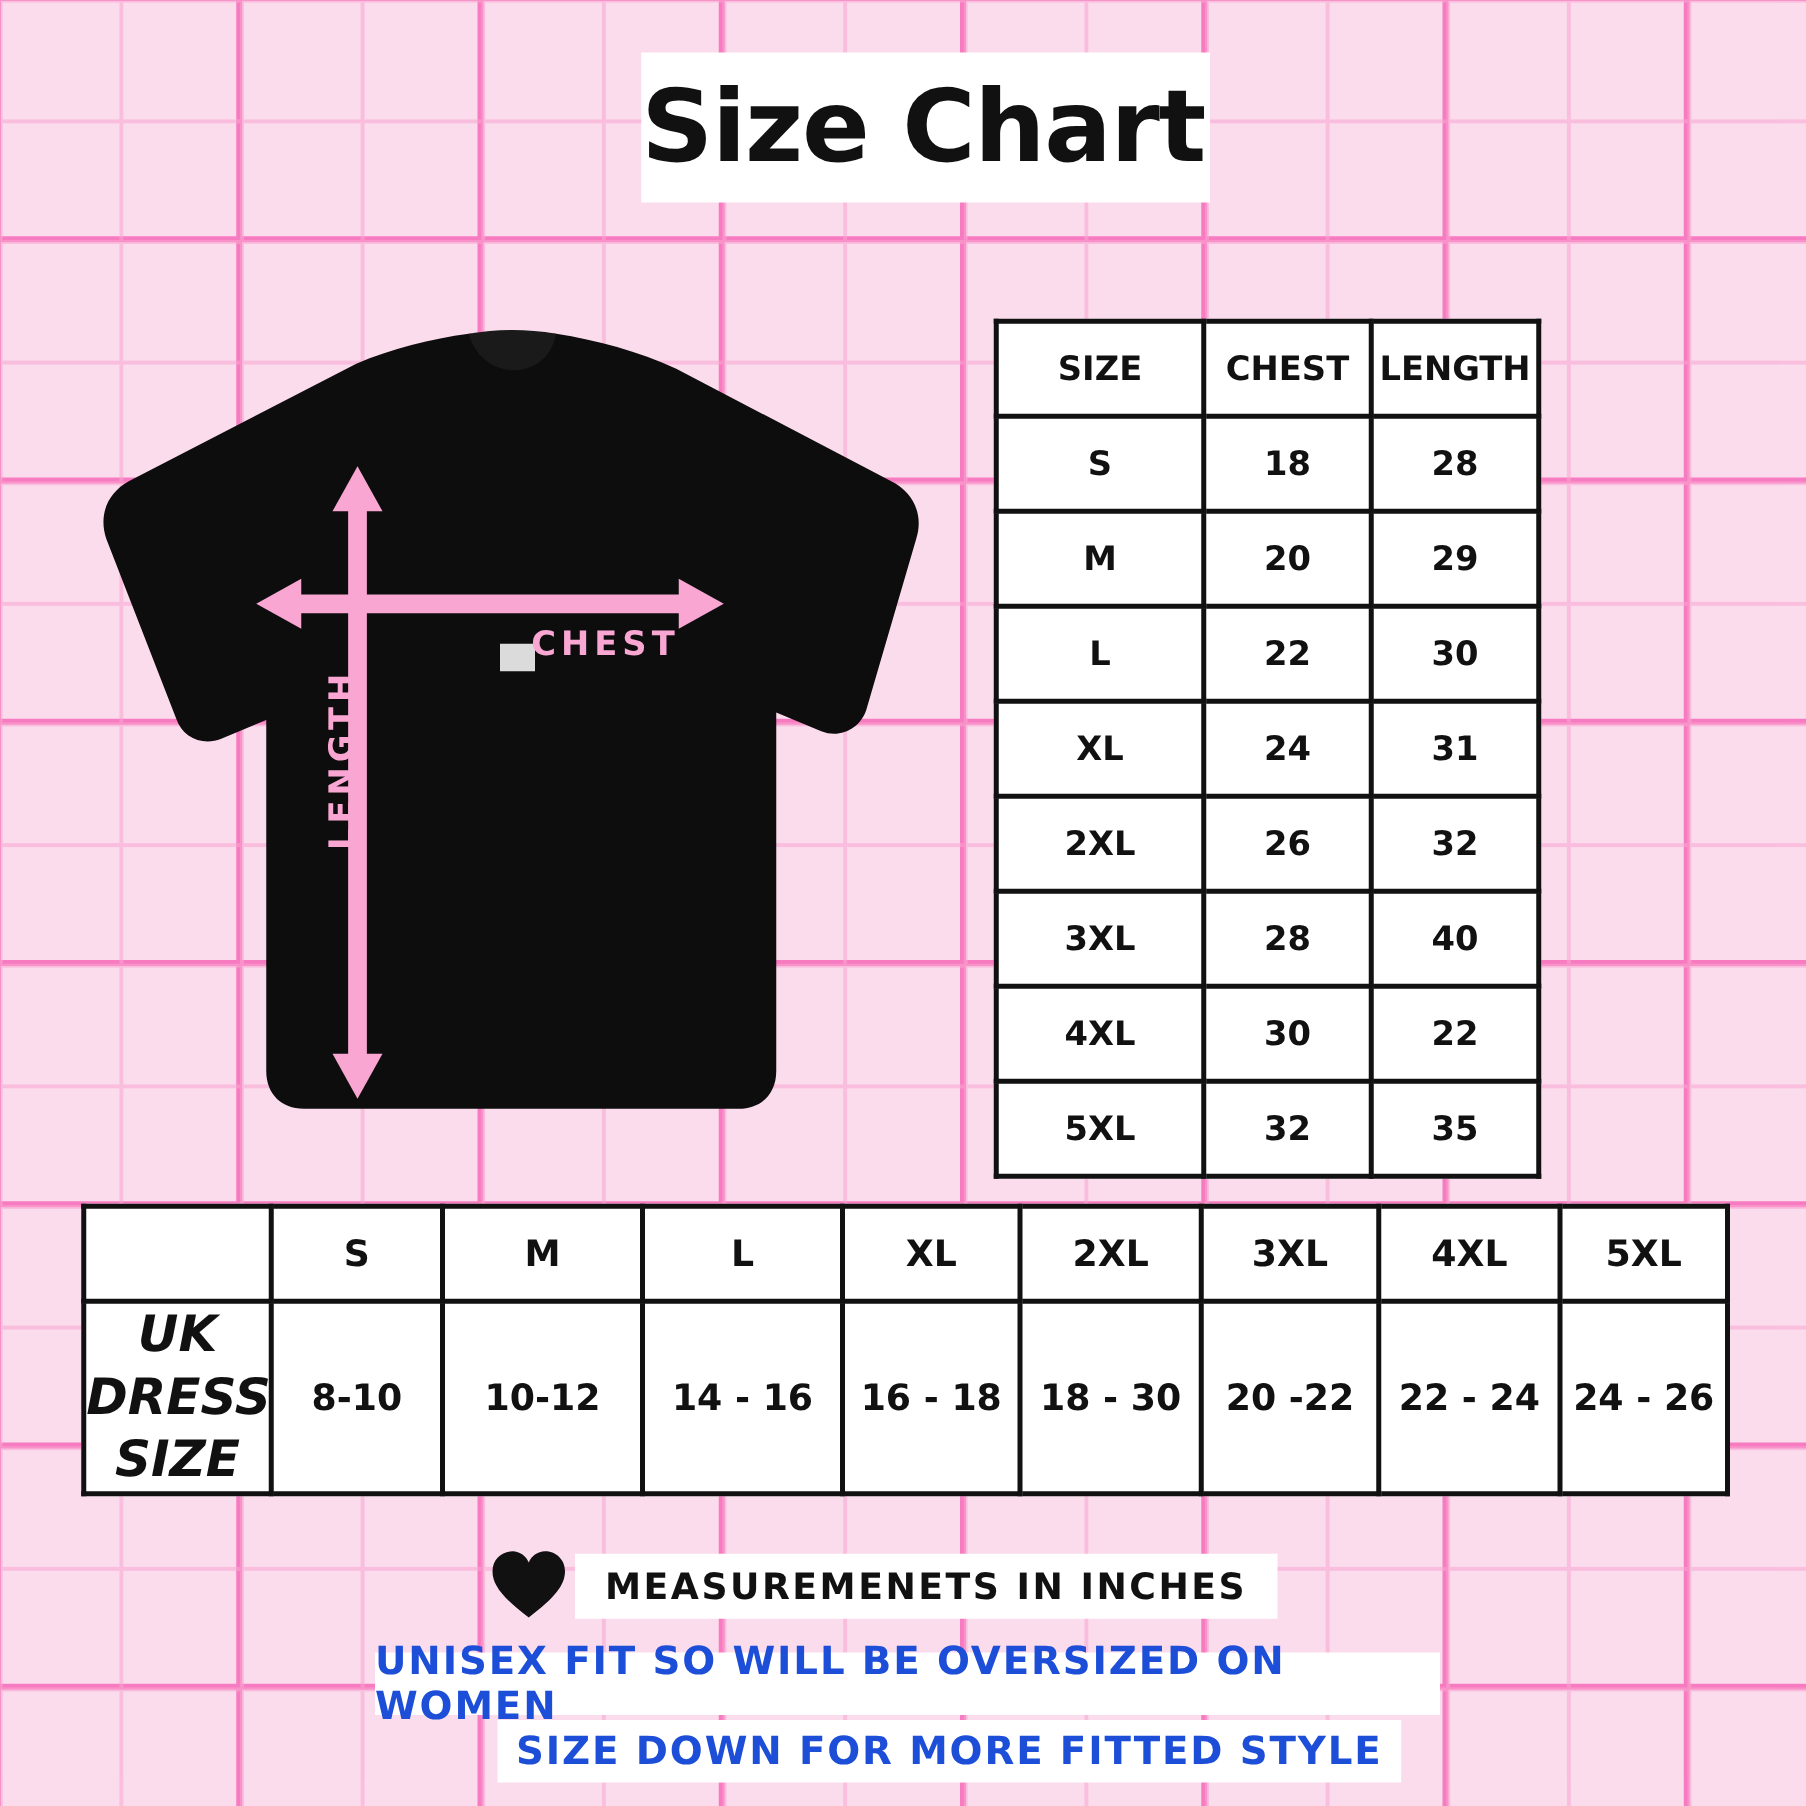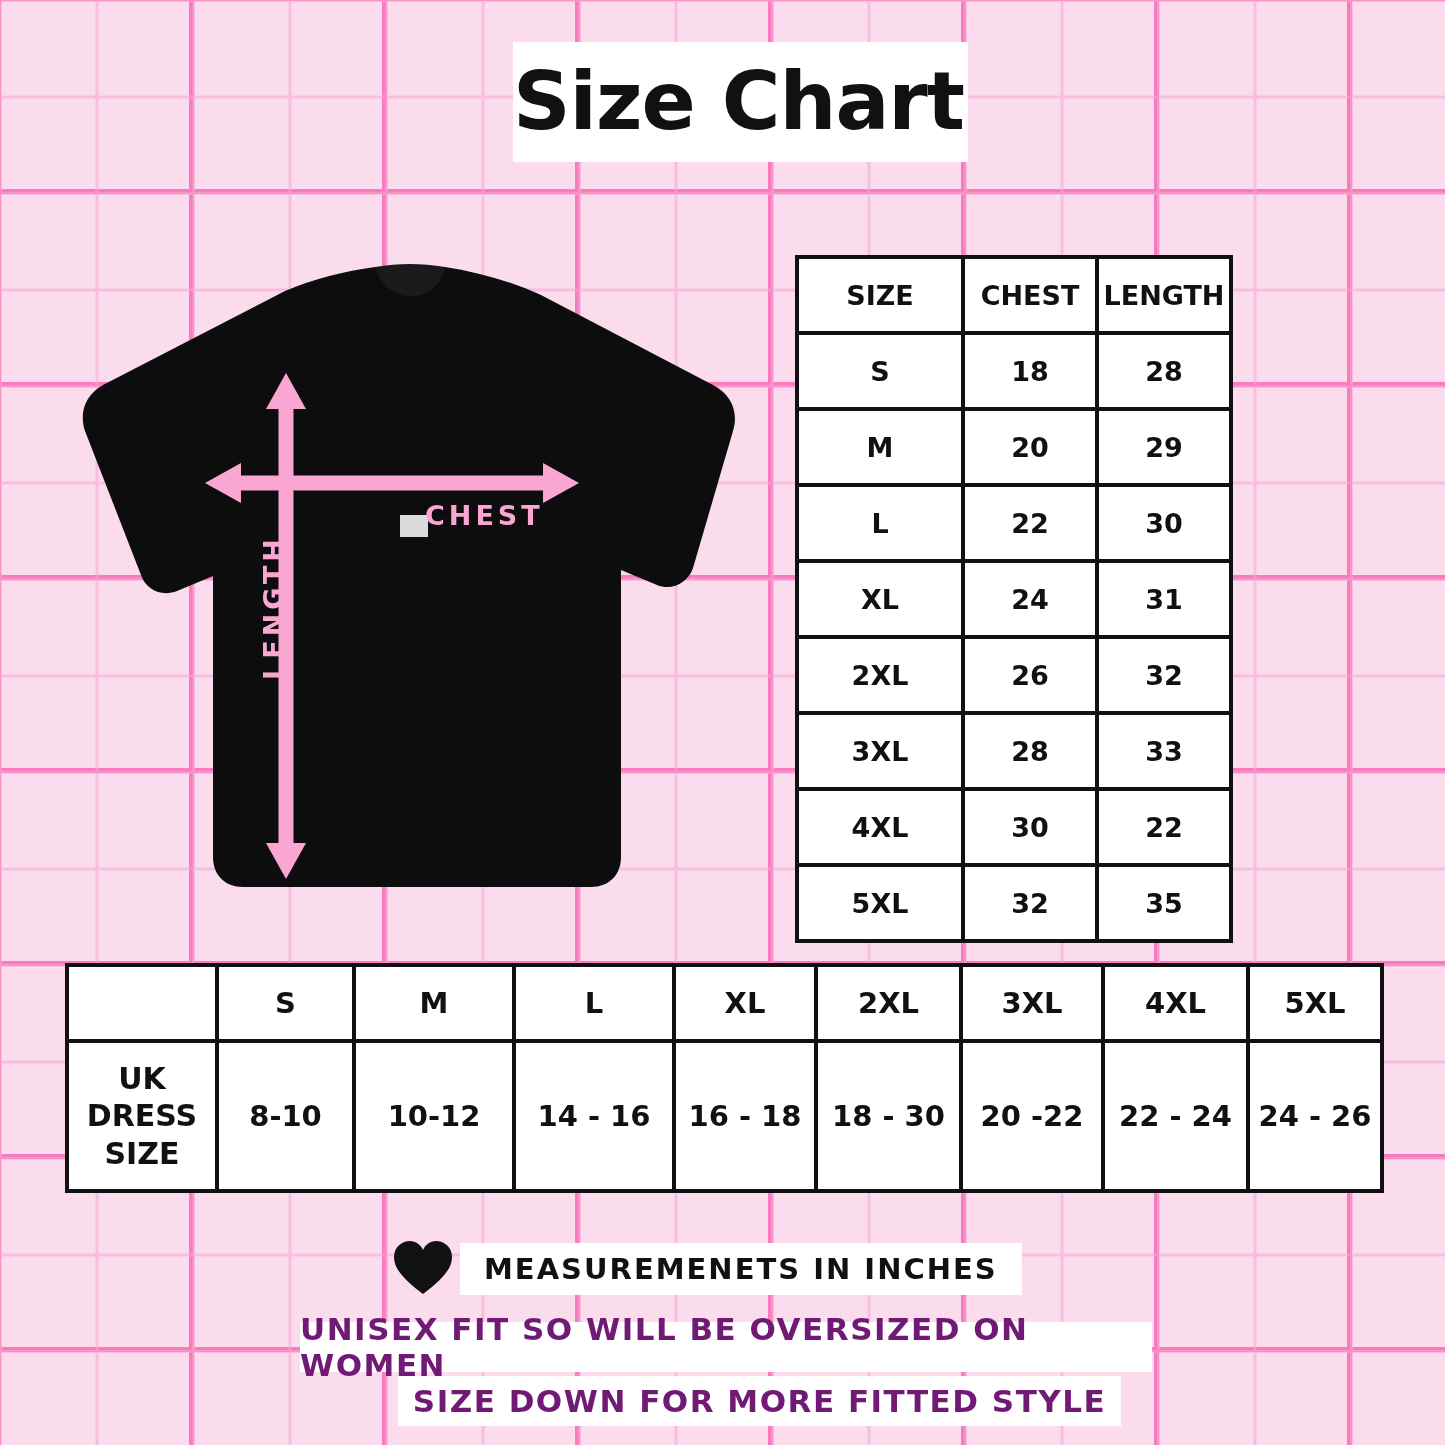--- a/index.html
+++ b/index.html
@@ -128,23 +128,24 @@
     font-family: "DejaVu Sans", sans-serif;
     font-weight: 700;
     font-size: 29px;
     color: #111111;
     background: #ffffff;
     padding: 0;
   }
   .uk-table .hdr-row th { height: 72px; }
   .uk-table .val-row td { height: 146px; }
   .uk-table .rowlabel {
-    font-size: 30px;
+    font-size: 40px;
     line-height: 1.25;
     width: 150px;
+    font-style: italic;
   }
   .uk-table .corner { }
 
   
   .note-inches {
     position: absolute;
     left: 460px;
     top: 1243px;
     height: 52px;
     background: #ffffff;
@@ -170,21 +171,21 @@
   .note-line {
     position: absolute;
     background: #ffffff;
     display: flex;
     align-items: center;
     justify-content: center;
     font-family: "DejaVu Sans", sans-serif;
     font-weight: 700;
     font-size: 31px;
     letter-spacing: 1.5px;
-    color: #701a75;
+    color: #1d4ed8;
   }
   .note-line1 {
     left: 300px;
     top: 1322px;
     width: 852px;
     height: 50px;
   }
   .note-line2 {
     left: 398px;
     top: 1376px;
@@ -261,21 +262,21 @@
         <td>31</td>
       </tr>
       <tr>
         <td>2XL</td>
         <td>26</td>
         <td>32</td>
       </tr>
       <tr>
         <td>3XL</td>
         <td>28</td>
-        <td>33</td>
+        <td>40</td>
       </tr>
       <tr>
         <td>4XL</td>
         <td>30</td>
         <td>22</td>
       </tr>
       <tr>
         <td>5XL</td>
         <td>32</td>
         <td>35</td>

